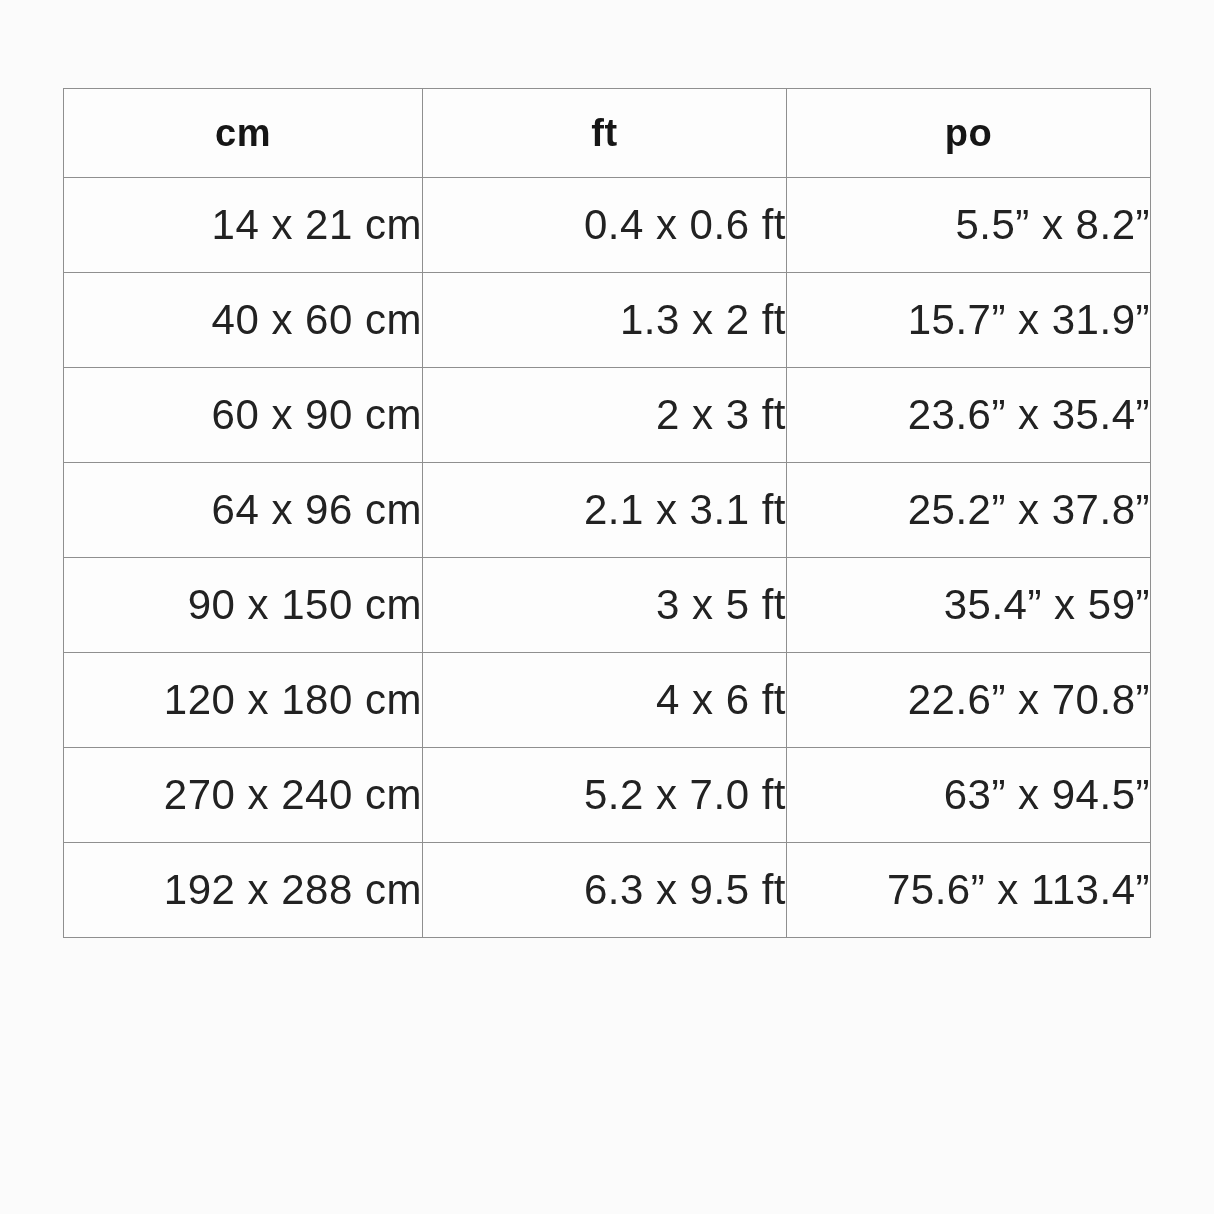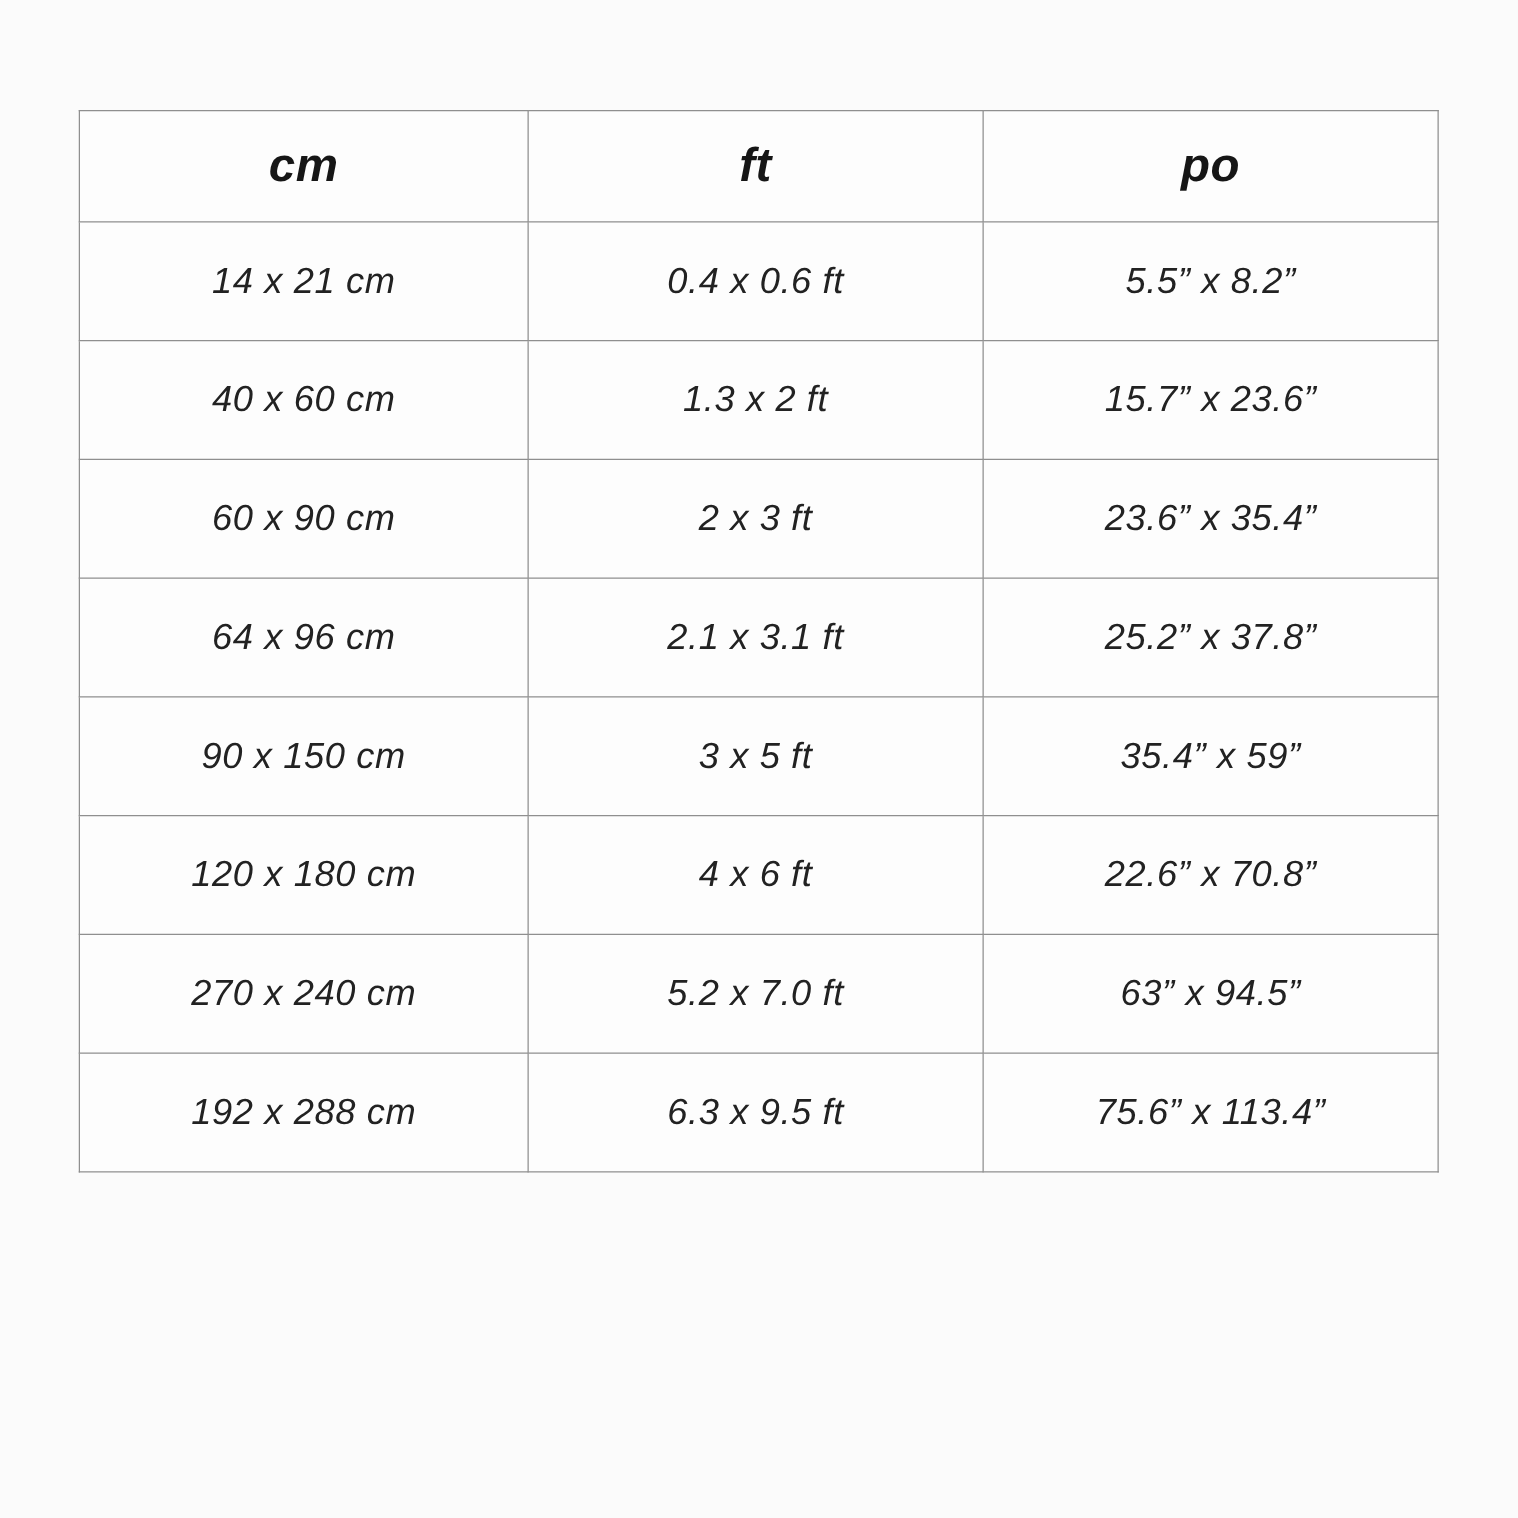--- a/index.html
+++ b/index.html
@@ -1,15 +1,15 @@
 <!DOCTYPE html>
 <html><head>
 <meta charset="utf-8">
 <style>
-  * { margin: 0; padding: 0; box-sizing: border-box; font-style: italic; }
+  * { margin: 0; padding: 0; box-sizing: border-box; }
 
   html, body {
     width: 1214px;
     height: 1214px;
     background: #fafafa;
     font-family: "Liberation Sans", "DejaVu Sans", sans-serif;
     color: #1c1c1c;
     overflow: hidden;
   }
 
@@ -40,23 +40,24 @@
 
   table.size-table th {
     height: 89px;
     font-size: 38px;
     font-weight: 700;
     color: #161616;
   }
 
   table.size-table td {
     height: 95px;
-    font-size: 29px;
+    font-size: 42px;
     font-weight: 400;
     color: #222222;
+    text-align: right;
   }
 
   col.c1 { width: 359px; }
   col.c2 { width: 364px; }
   col.c3 { width: 364px; }
 </style>
 </head>
 <body>
 
 <div class="page">
@@ -75,21 +76,21 @@
     </thead>
     <tbody id="table-body">
         <tr>
           <td>14 x 21 cm</td>
           <td>0.4 x 0.6 ft</td>
           <td>5.5” x 8.2”</td>
         </tr>
         <tr>
           <td>40 x 60 cm</td>
           <td>1.3 x 2 ft</td>
-          <td>15.7” x 23.6”</td>
+          <td>15.7” x 31.9”</td>
         </tr>
         <tr>
           <td>60 x 90 cm</td>
           <td>2 x 3 ft</td>
           <td>23.6” x 35.4”</td>
         </tr>
         <tr>
           <td>64 x 96 cm</td>
           <td>2.1 x 3.1 ft</td>
           <td>25.2” x 37.8”</td>

